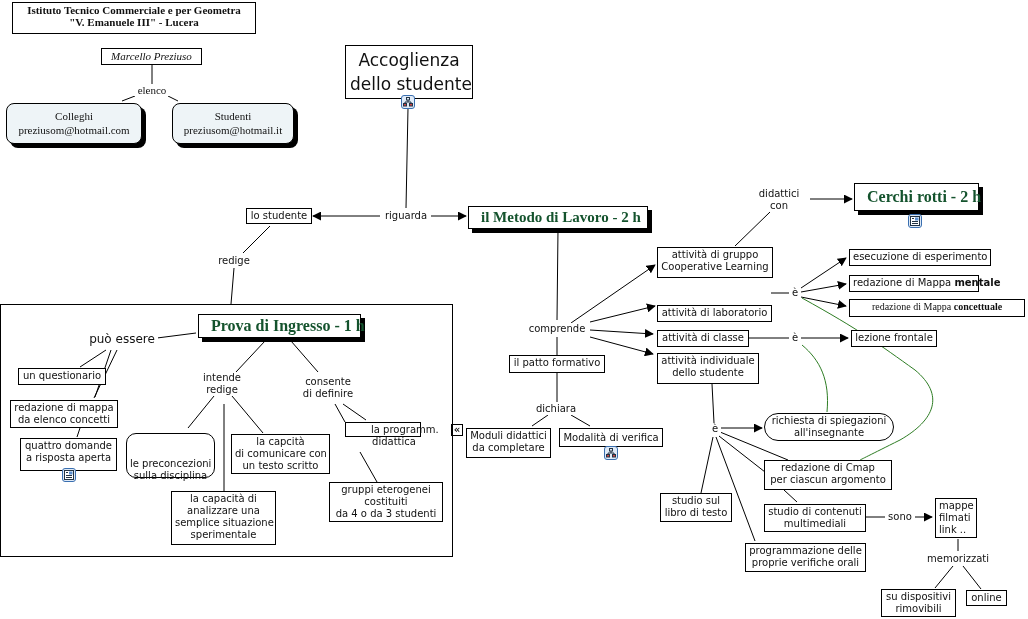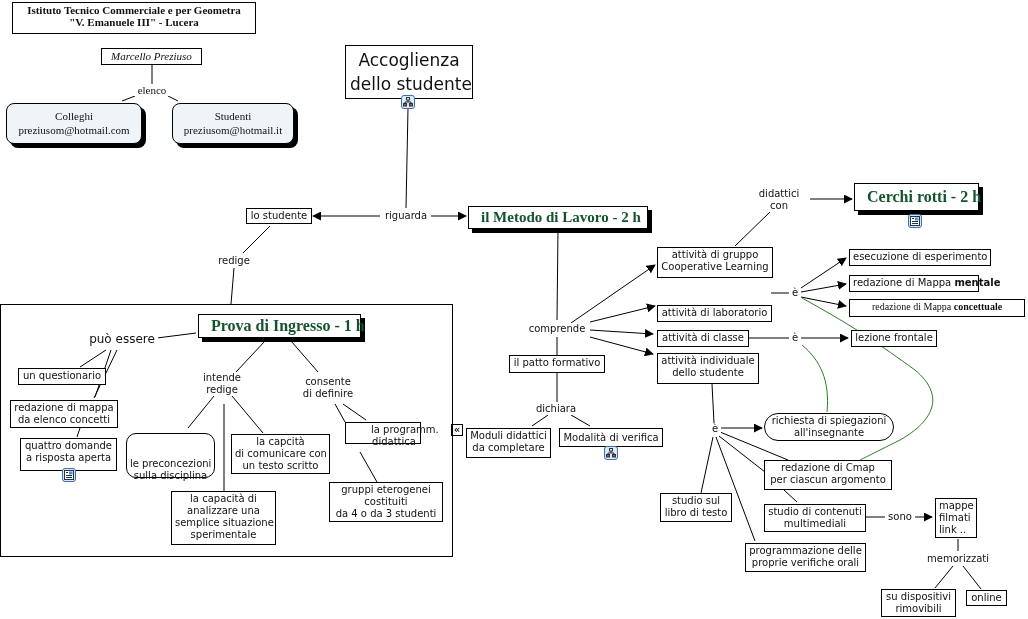--- a/index.html
+++ b/index.html
@@ -258,21 +258,21 @@
   <div>la capcità</div>
   <div>di comunicare con</div>
   <div>un testo scritto</div>
 </div>
 <div class="node" style="left:171px;top:491px;width:105px;height:54px;">
   <div>la capacità di</div>
   <div>analizzare una</div>
   <div>semplice situazione</div>
   <div>sperimentale</div>
 </div>
-<div class="node" style="left:345px;top:422px;width:76px;height:22px;padding-left:25px;">
+<div class="node" style="left:345px;top:422px;width:76px;height:15px;padding-left:25px;">
   <div>la programm.</div>
   <div>didattica</div>
 </div>
 <div class="node" style="left:329px;top:482px;width:114px;height:40px;">
   <div>gruppi eterogenei</div>
   <div>costituiti</div>
   <div>da 4 o da 3 studenti</div>
 </div>
 
 </body></html>

